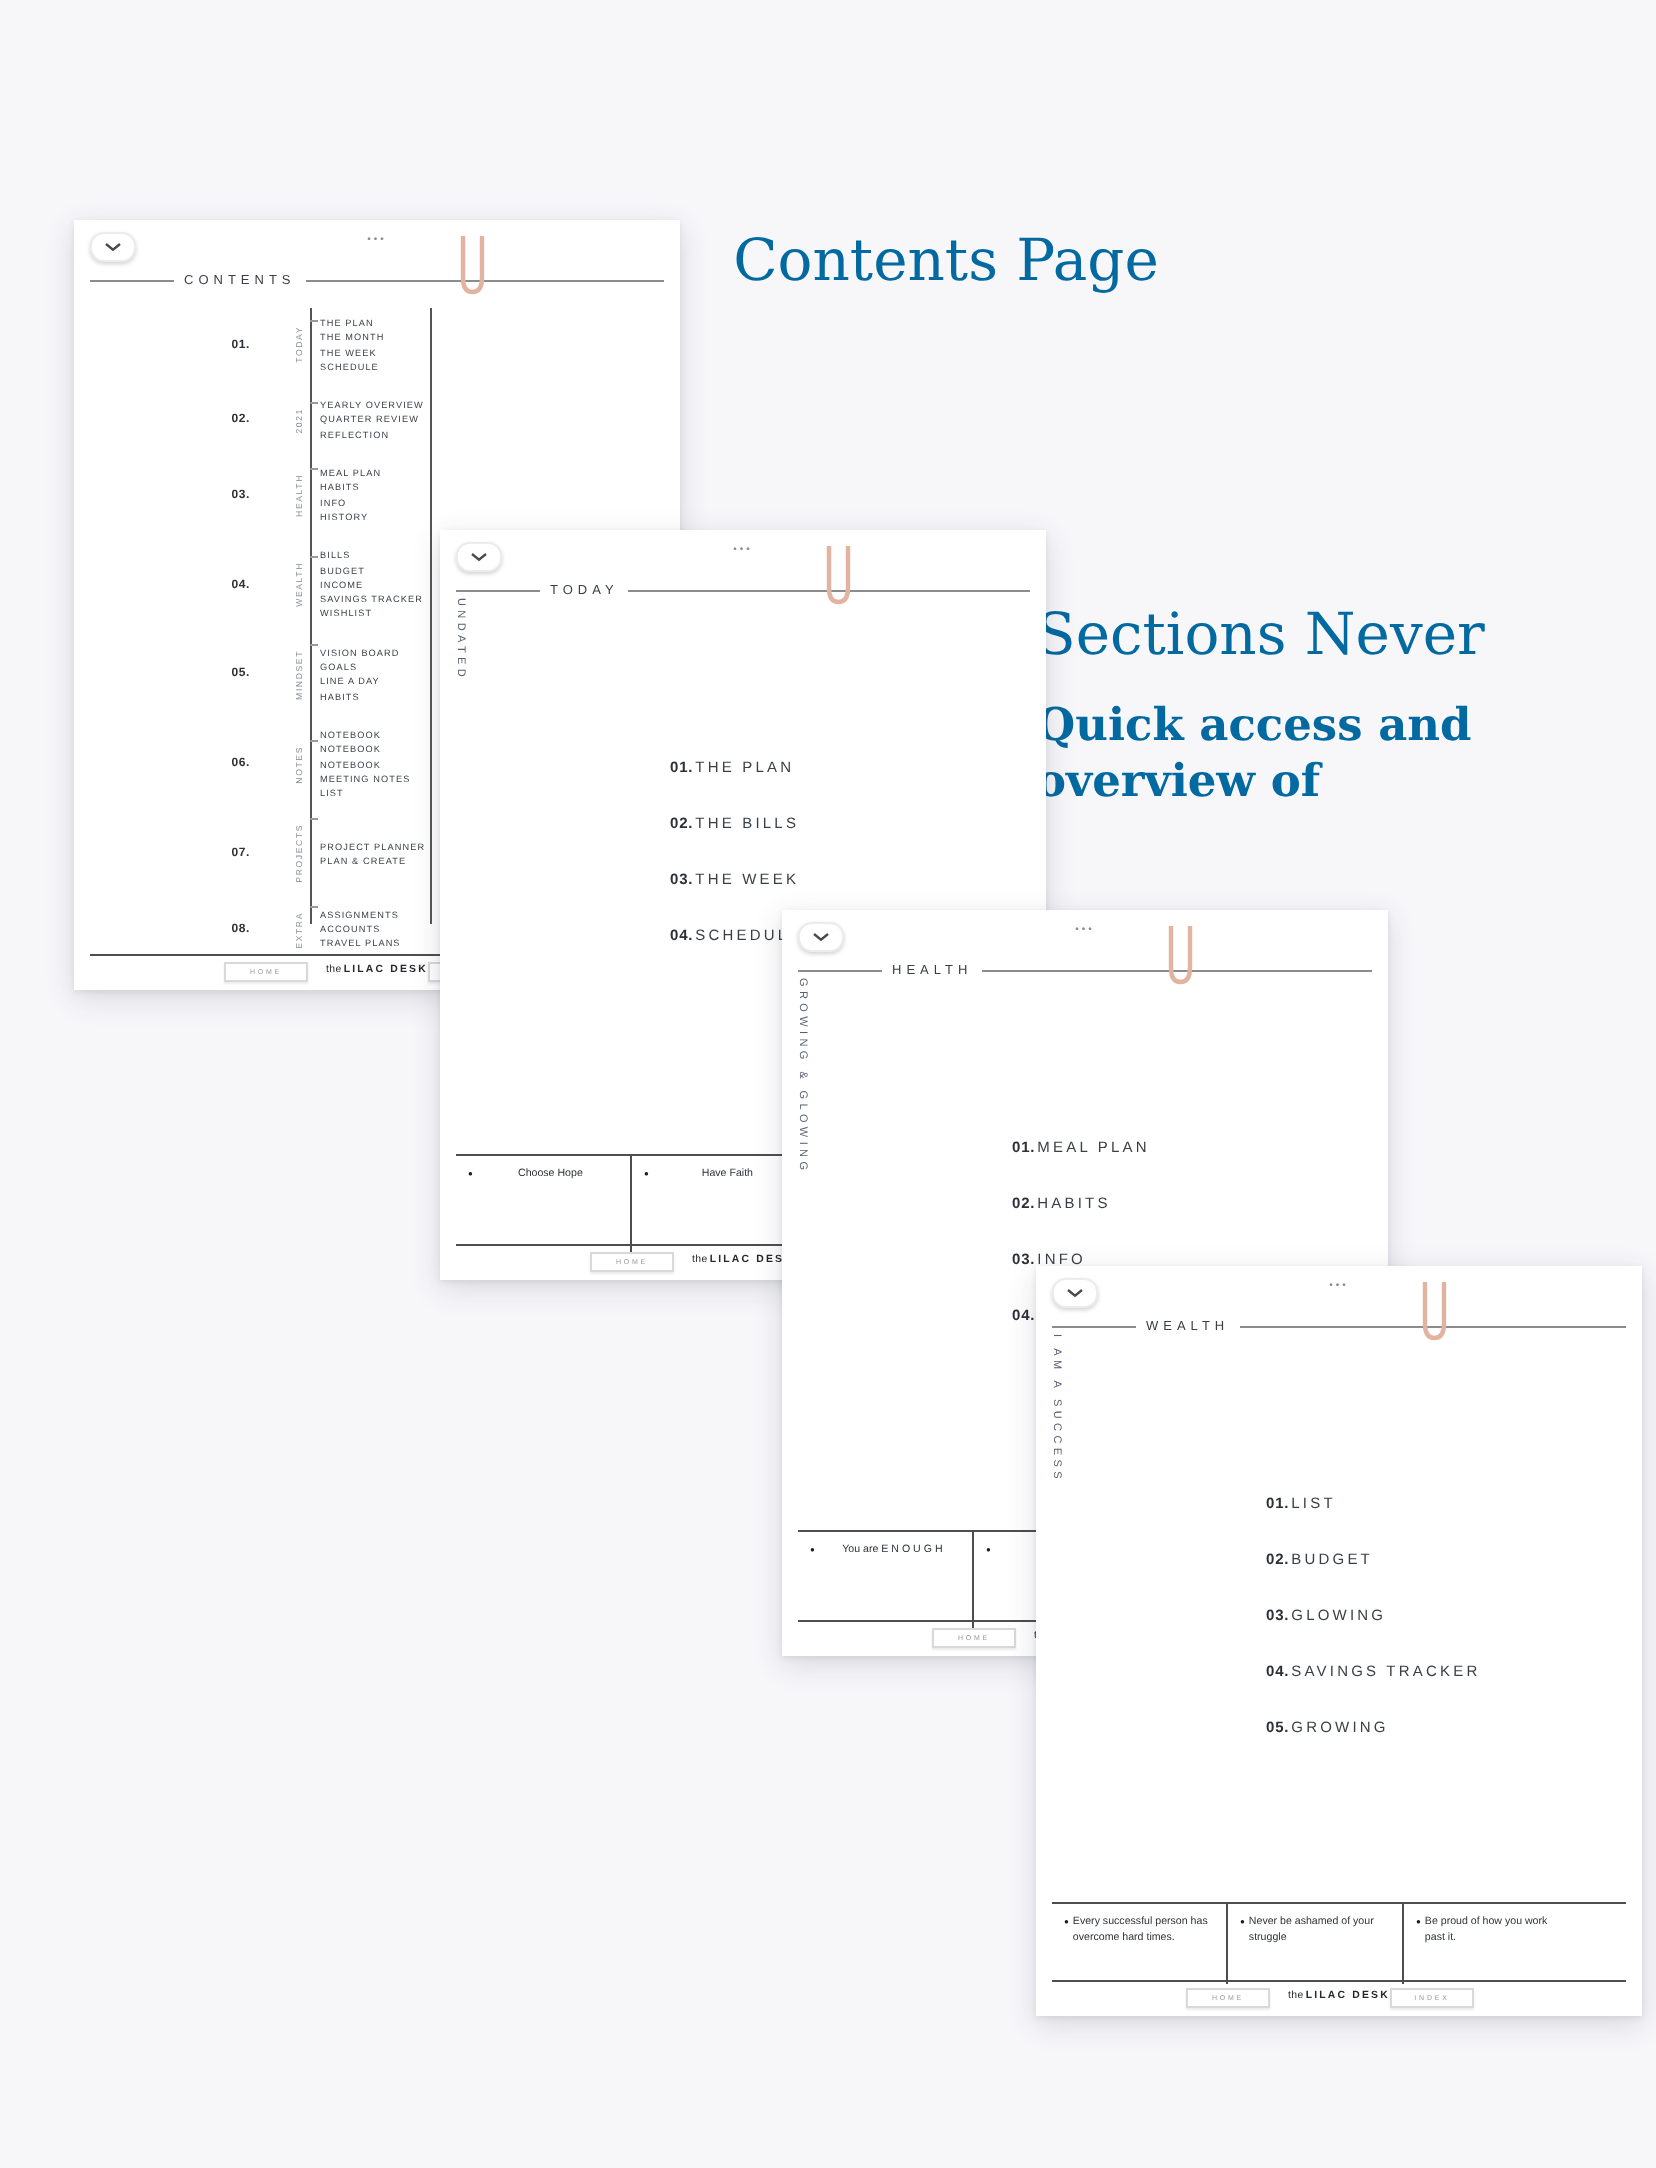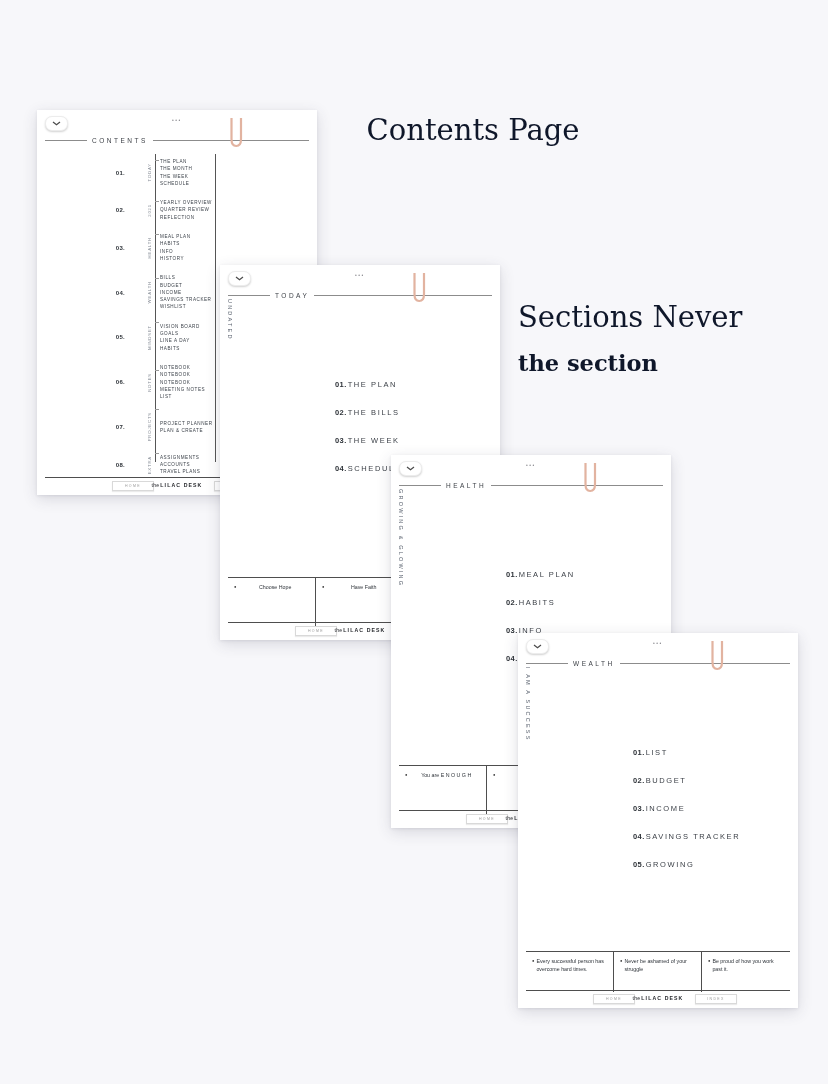--- a/index.html
+++ b/index.html
@@ -1,20 +1,20 @@
 <!DOCTYPE html>
 <html><head>
 <meta charset="utf-8">
 <style>
   html,body{margin:0;padding:0;}
   body{width:828px;height:1084px;position:relative;overflow:hidden;background:#f7f7fa;
        font-family:"Liberation Sans",sans-serif;}
   
   .page{position:absolute;width:280px;background:#ffffff;
-        box-shadow:0 4px 14px rgba(55,55,80,.16),0 1px 3px rgba(55,55,80,.10);}
+        box-shadow:0 4px 14px rgba(55,55,80,.16),0 1px 3px rgba(55,55,80,.10);padding-left:23px;}
   .pill{position:absolute;left:8px;top:6px;width:21px;height:13px;border-radius:7px;
         background:#fff;border:1px solid #ececec;box-shadow:0 1px 2px rgba(0,0,0,.18);
         display:flex;align-items:center;justify-content:center;cursor:pointer;}
   .dots{position:absolute;left:0;right:0;top:7px;text-align:center;color:#8b8b90;
         font-size:5px;letter-spacing:1.5px;}
   .clip{position:absolute;left:192px;top:8px;z-index:3;}
   .rule{position:absolute;left:8px;right:8px;top:26px;height:8px;display:flex;align-items:center;}
   .seg{height:1px;background:#8c8c8c;}
   .seg1{width:42px;}
   .seg2{flex:1;}
@@ -55,21 +55,21 @@
   .toc-cat{width:30px;display:flex;justify-content:flex-end;align-items:center;position:relative;}
   .toc-cat-label{writing-mode:vertical-rl;transform:rotate(180deg);font-size:4.3px;
                  letter-spacing:.8px;color:#868c96;margin-right:3px;}
   .toc-cat::after{content:'';position:absolute;right:-4px;top:-3px;width:4px;height:1px;background:#9a9a9a;}
   .toc-items{padding-left:5px;font-size:4.6px;line-height:7.3px;letter-spacing:.55px;
              color:#3c424a;white-space:pre-line;cursor:pointer;}
   .toc-line{position:absolute;width:1px;top:44px;height:308px;background:#555;}
   .toc-line.l{left:118px;}
   .toc-line.r{left:178px;}
   
-  .cap{position:absolute;font-family:"DejaVu Serif",serif;color:#0f172a;}
+  .cap{position:absolute;font-family:"DejaVu Serif",serif;color:#0369a1;}
   .cap-ctitle{left:313px;top:113px;width:320px;text-align:center;font-size:29px;}
   .cap-csub{left:303px;top:163px;width:340px;text-align:center;font-size:23px;font-weight:bold;line-height:1.36;}
   .cap-stitle{left:518px;top:300px;width:300px;font-size:29px;}
   .cap-ssub{left:518px;top:349px;width:300px;font-size:22.5px;font-weight:bold;line-height:1.26;}
 </style>
 </head>
 <body>
 
 <div class="page" style="left:37px;top:110px;height:385px;z-index:1">
   <div class="pill">
@@ -318,21 +318,21 @@
 
       <div class="menu-row">
         <span class="mnum">01.</span><span class="mlabel">LIST</span>
       </div>
 
       <div class="menu-row">
         <span class="mnum">02.</span><span class="mlabel">BUDGET</span>
       </div>
 
       <div class="menu-row">
-        <span class="mnum">03.</span><span class="mlabel">INCOME</span>
+        <span class="mnum">03.</span><span class="mlabel">GLOWING</span>
       </div>
 
       <div class="menu-row">
         <span class="mnum">04.</span><span class="mlabel">SAVINGS TRACKER</span>
       </div>
 
       <div class="menu-row">
         <span class="mnum">05.</span><span class="mlabel">GROWING</span>
       </div>
     </div>
@@ -361,14 +361,14 @@
       <div class="fbtn index">INDEX</div>
     </div>
   </div>
 </div>
 
 <div class="cap cap-ctitle">Contents Page</div>
 <div class="cap cap-csub">
 </div>
 <div class="cap cap-stitle">Sections Never</div>
 <div class="cap cap-ssub">
-  <div>the section</div>
+  <div>Quick access and overview of</div>
 </div>
 
 </body></html>

